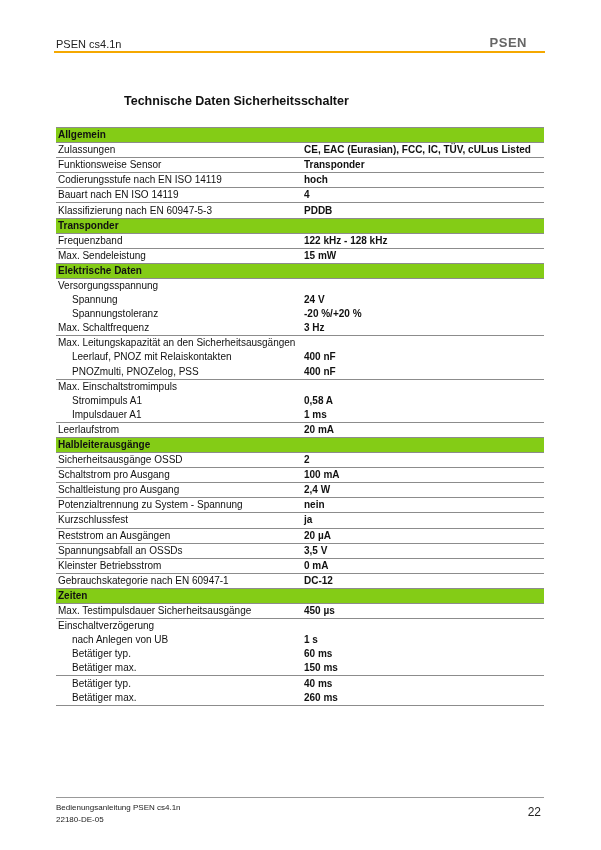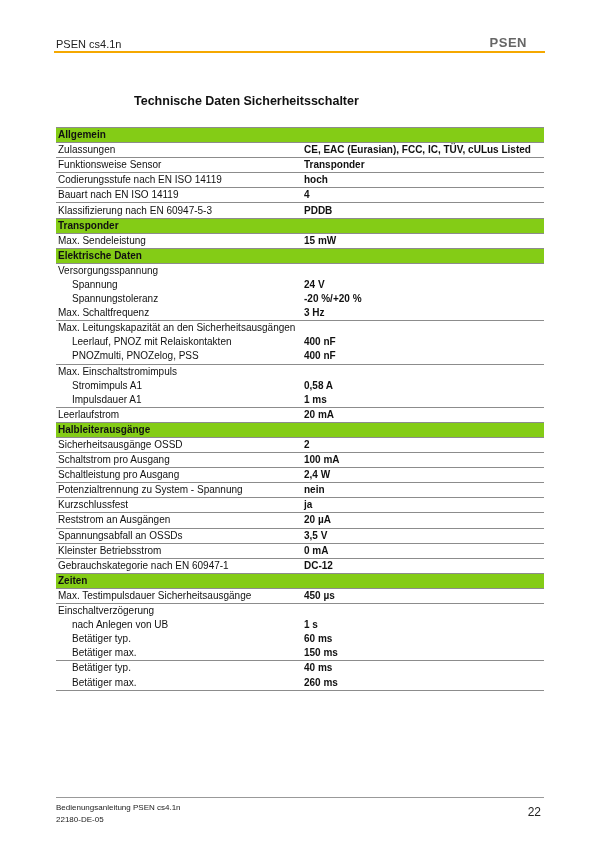--- a/index.html
+++ b/index.html
@@ -2,21 +2,21 @@
 <html><head>
 <meta charset="utf-8">
 <style>
   html, body { margin: 0; padding: 0; background: #ffffff; }
   body { width: 601px; height: 850px; position: relative; overflow: hidden;
          font-family: "Liberation Sans", sans-serif; color: #111; }
   .hdr-title { position: absolute; left: 56px; top: 38px; font-size: 11px; color: #222; }
   .hdr-logo { position: absolute; right: 74px; top: 35px; font-size: 13px; font-weight: bold;
               color: #666; letter-spacing: 0.5px; }
   .hdr-rule { position: absolute; left: 54px; top: 51px; width: 491px; height: 2px; background: #f5a800; }
-  .page-title { position: absolute; left: 134px; top: 94px; font-size: 12.5px; font-weight: bold; color: #111; text-align: center; }
+  .page-title { position: absolute; left: 124px; top: 94px; font-size: 12.5px; font-weight: bold; color: #111; text-align: center; }
   table.spec { position: absolute; left: 56px; top: 127px; width: 488px; border-collapse: collapse;
                font-size: 10px; }
   table.spec td { height: 14.1px; padding: 0 0 0 2px; line-height: 14px; white-space: nowrap; vertical-align: middle; }
   table.spec td.val { font-weight: bold; width: 240px; padding-left: 0; }
   tr.section td { background: #84cc16; font-weight: bold; border-top: 1px solid #8c8c8c; border-bottom: 1px solid #8c8c8c; }
   tr.row td { border-bottom: 1px solid #8c8c8c; }
   tr.grp td { border-bottom: none; }
   tr.sub td { border-bottom: none; }
   tr.sub td.lbl { padding-left: 16px; }
   tr.sub.last td { border-bottom: 1px solid #8c8c8c; }
@@ -57,20 +57,24 @@
       </tr>
     <tr class="row">
         <td class="lbl">Klassifizierung nach EN 60947-5-3</td>
         <td class="val">PDDB</td>
       </tr>
 
     <tr class="section">
         <td colspan="2">Transponder</td>
       </tr>
     <tr class="row">
+        <td class="lbl">Frequenzband</td>
+        <td class="val">122 kHz - 128 kHz</td>
+      </tr>
+    <tr class="row">
         <td class="lbl">Max. Sendeleistung</td>
         <td class="val">15 mW</td>
       </tr>
 
     <tr class="section">
         <td colspan="2">Elektrische Daten</td>
       </tr>
     <tr class="grp">
         <td class="lbl" colspan="2">Versorgungsspannung</td>
       </tr>

